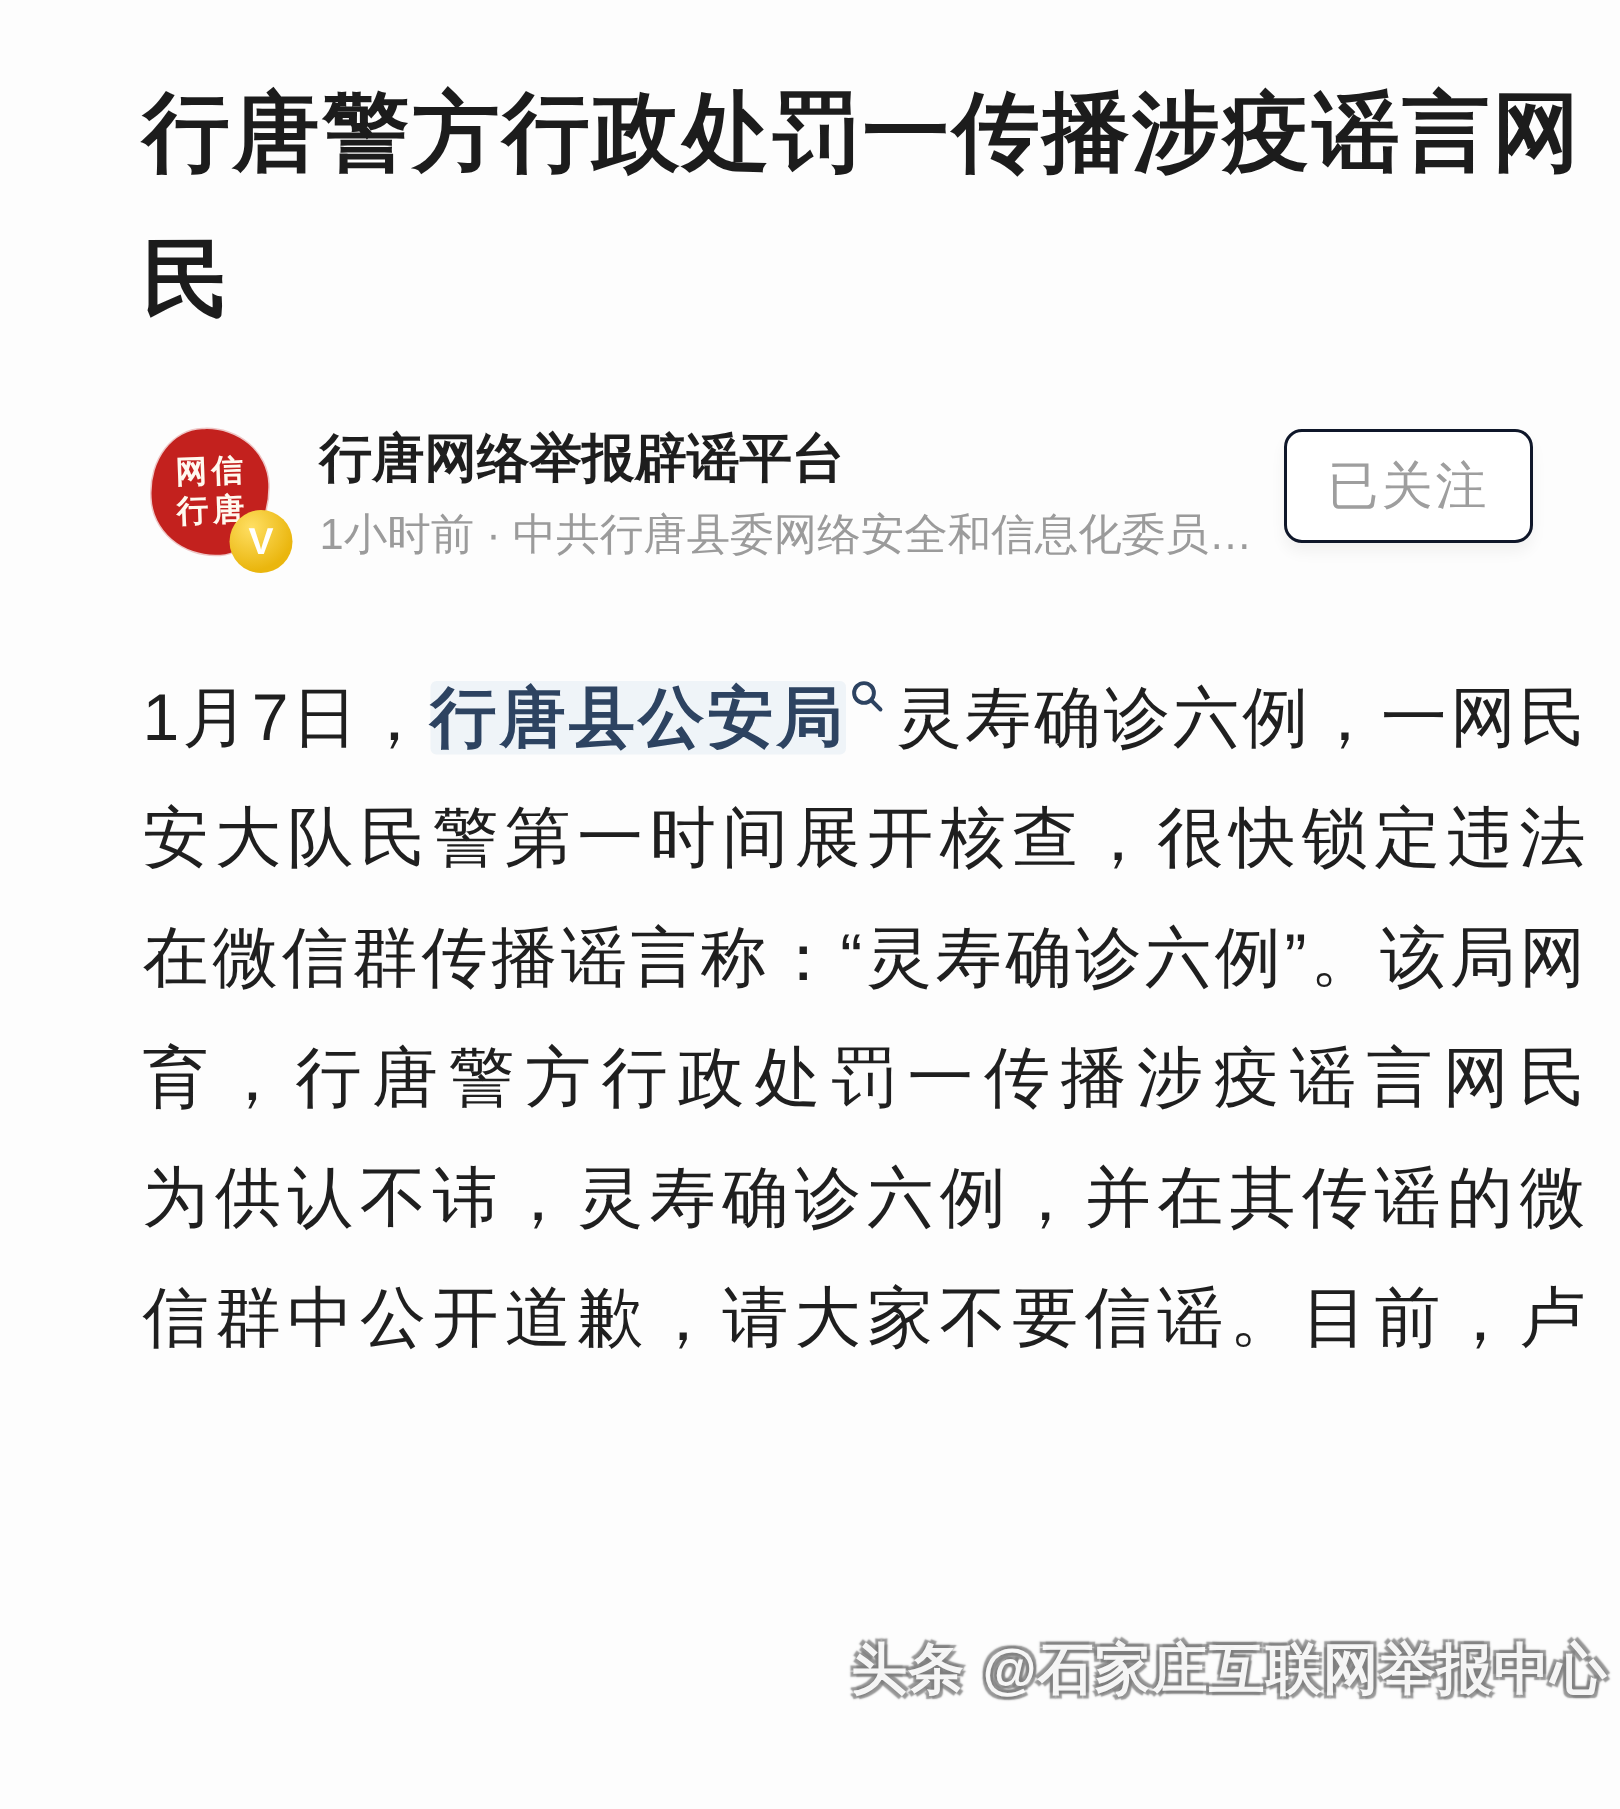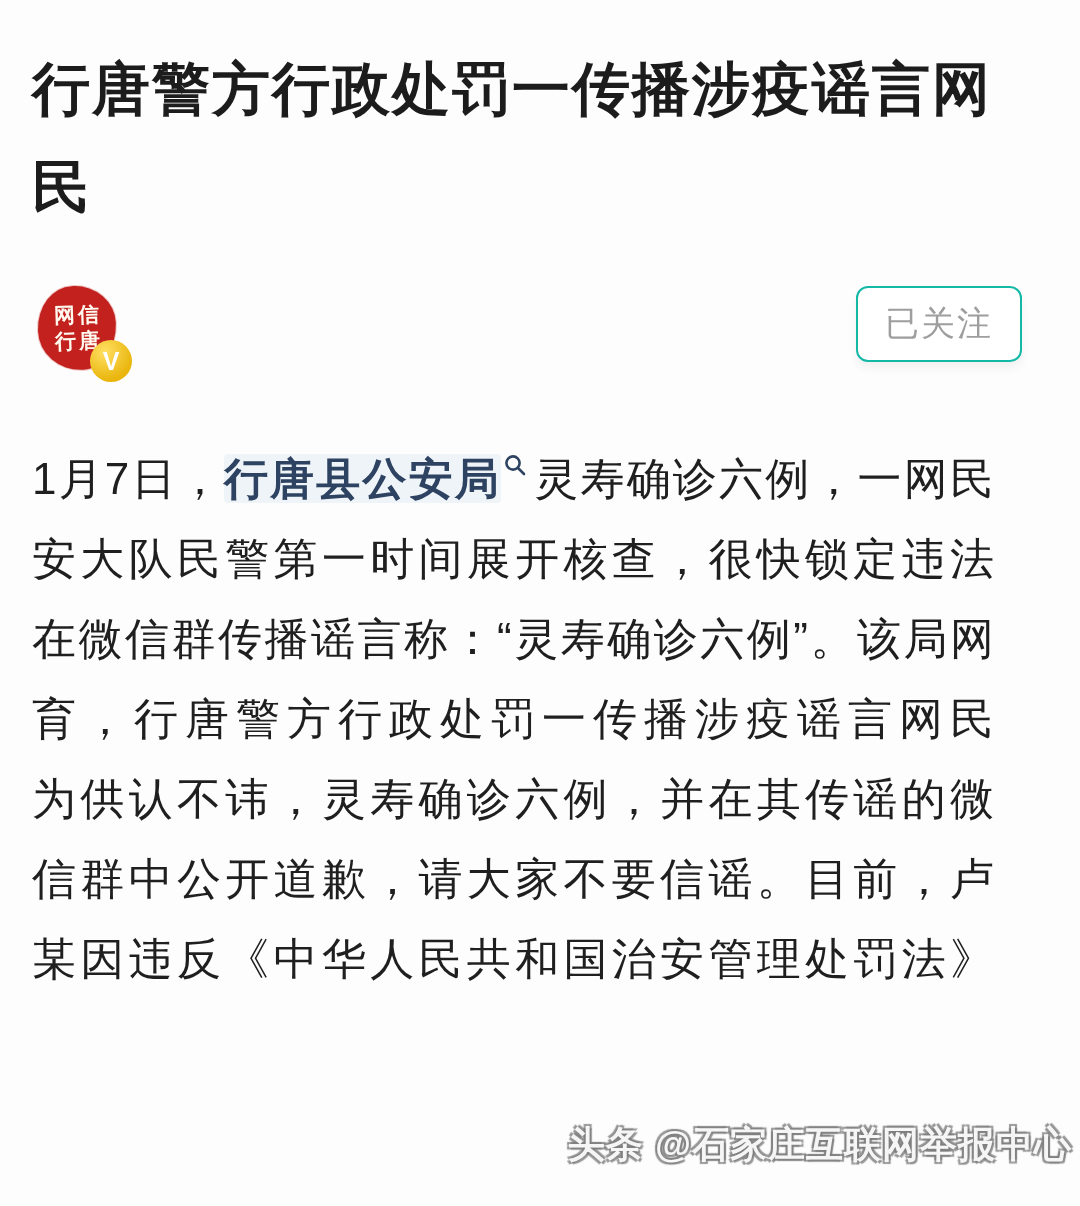--- a/index.html
+++ b/index.html
@@ -7,21 +7,21 @@
   .page {
     position: relative;
     width: 1080px;
     height: 1206px;
     background: #fdfdfd;
     font-family: "Liberation Sans", "DejaVu Sans", sans-serif;
     color: #1f1f1f;
     overflow: hidden;
     margin: 0 auto;
   }
-  .content { padding: 0 58px 0 32px; }
+  .content { padding: 0 58px 0 95px; }
 
   
   .title {
     margin-top: 40px;
     font-size: 58px;
     line-height: 98px;
     font-weight: 600;
     letter-spacing: 2px;
     color: #1c1c1c;
     width: 972px;
@@ -87,21 +87,21 @@
     line-height: 38px;
     max-width: 640px;
     white-space: nowrap;
   }
   .follow-btn {
     margin-left: auto;
     margin-top: 4px;
     width: 166px;
     height: 76px;
     background: #ffffff;
-    border: 2px solid #14b8a6;
+    border: 2px solid #0f172a;
     border-radius: 12px;
     box-shadow: 0 6px 10px rgba(0,0,0,0.05);
     color: #9e9e9e;
     font-size: 34px;
     display: flex;
     align-items: center;
     justify-content: center;
     letter-spacing: 2px;
     cursor: pointer;
   }
@@ -133,21 +133,21 @@
   .search-sup {
     display: inline-block;
     transform: translateY(-16px);
     margin: 0 4px 0 2px;
     line-height: 0;
   }
 
   
   .watermark {
     position: absolute;
-    top: 1120px;
+    top: 1088px;
     right: 8px;
     font-size: 37px;
     font-weight: 600;
     letter-spacing: 1px;
     color: rgba(255,255,255,0.92);
     text-shadow:
       -2px -2px 1px rgba(125,125,125,0.8),
        2px -2px 1px rgba(125,125,125,0.8),
       -2px  2px 1px rgba(125,125,125,0.8),
        2px  2px 1px rgba(125,125,125,0.8);
@@ -162,32 +162,35 @@
     <h1 class="title">行唐警方行政处罚一传播涉疫谣言网民</h1>
 
     <div class="author-row">
       <div class="avatar">
         <div class="avatar-blob">
           <div class="avatar-line">网信</div>
           <div class="avatar-line">行唐</div>
         </div>
         <div class="v-badge">V</div>
       </div>
+      <div class="author-info">
+        <div class="author-name">行唐网络举报辟谣平台</div>
+        <div class="author-meta">1小时前 · 中共行唐县委网络安全和信息化委员…</div>
+      </div>
       <div class="follow-btn">已关注</div>
     </div>
 
     <div class="body-text">
       <div class="bline"><span>1月7日，</span><a class="inline-link">行唐县公安局</a><span class="search-sup"><svg width="25" height="25" viewBox="0 0 25 25">
               <circle cx="10" cy="10" r="6.6" fill="none" stroke="#2d4361" stroke-width="2.6"></circle>
               <line x1="15" y1="15" x2="21" y2="21" stroke="#2d4361" stroke-width="2.6" stroke-linecap="round"></line>
             </svg></span><span>灵寿确诊六例，一网民</span></div>
       <div class="bline">安大队民警第一时间展开核查，很快锁定违法</div>
       <div class="bline">在微信群传播谣言称：“灵寿确诊六例”。该局网</div>
       <div class="bline">育，行唐警方行政处罚一传播涉疫谣言网民</div>
       <div class="bline">为供认不讳，灵寿确诊六例，并在其传谣的微</div>
       <div class="bline">信群中公开道歉，请大家不要信谣。目前，卢</div>
-      <div class="bline">某因违反《中华人民共和国治安管理处罚法》</div>
     </div>
 
   </div>
 
   <div class="watermark">头条 @石家庄互联网举报中心</div>
 </div>
 
 </body></html>

